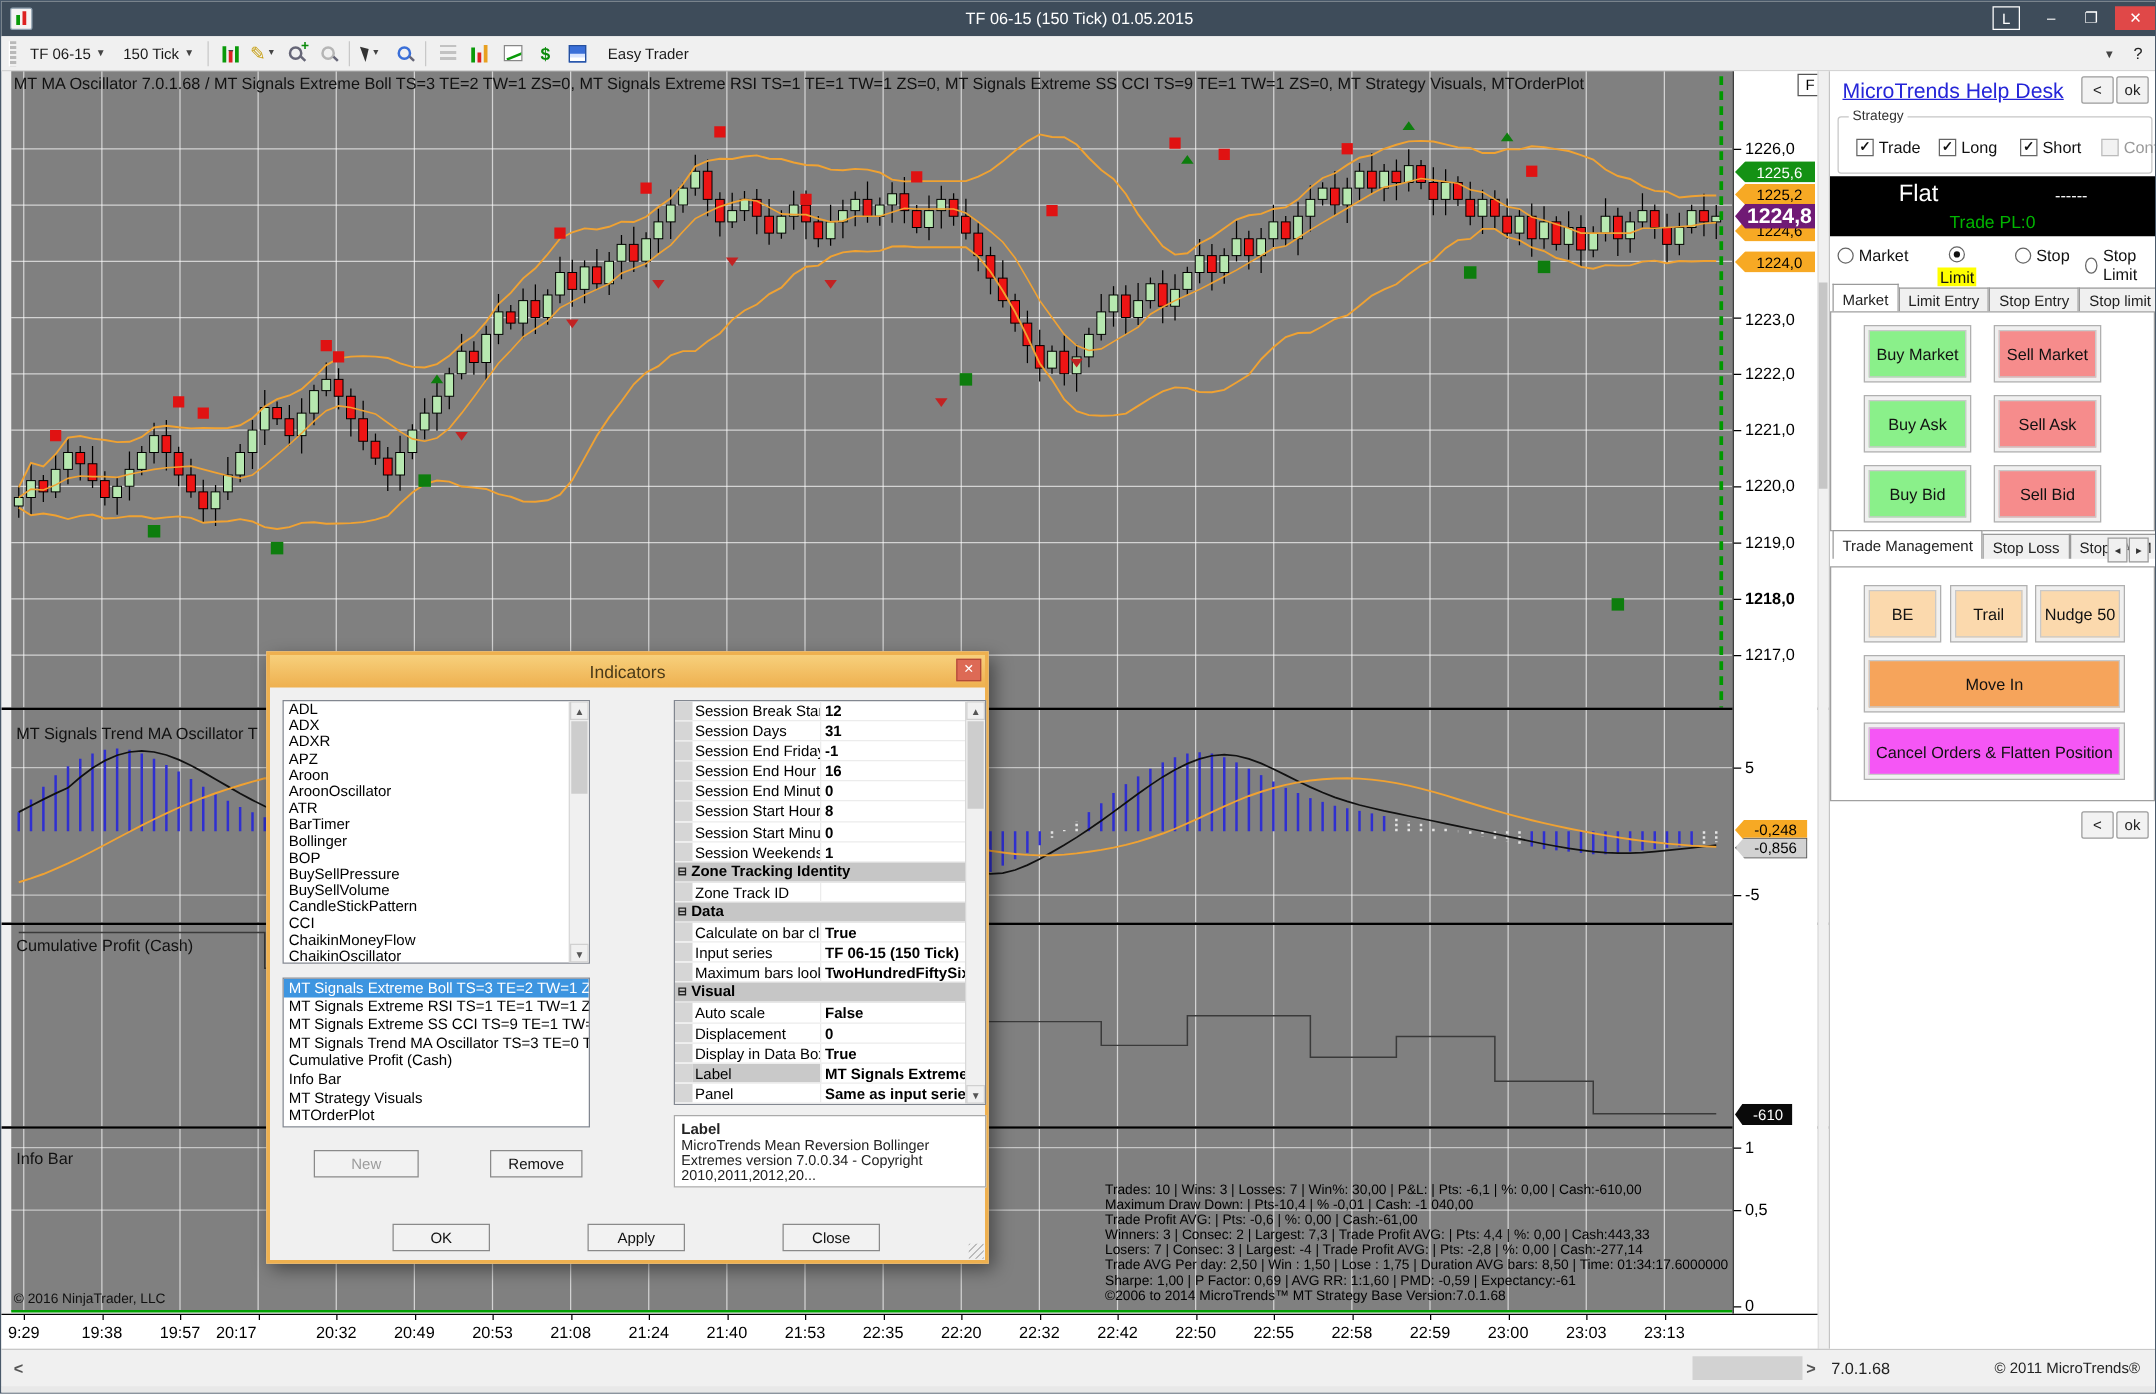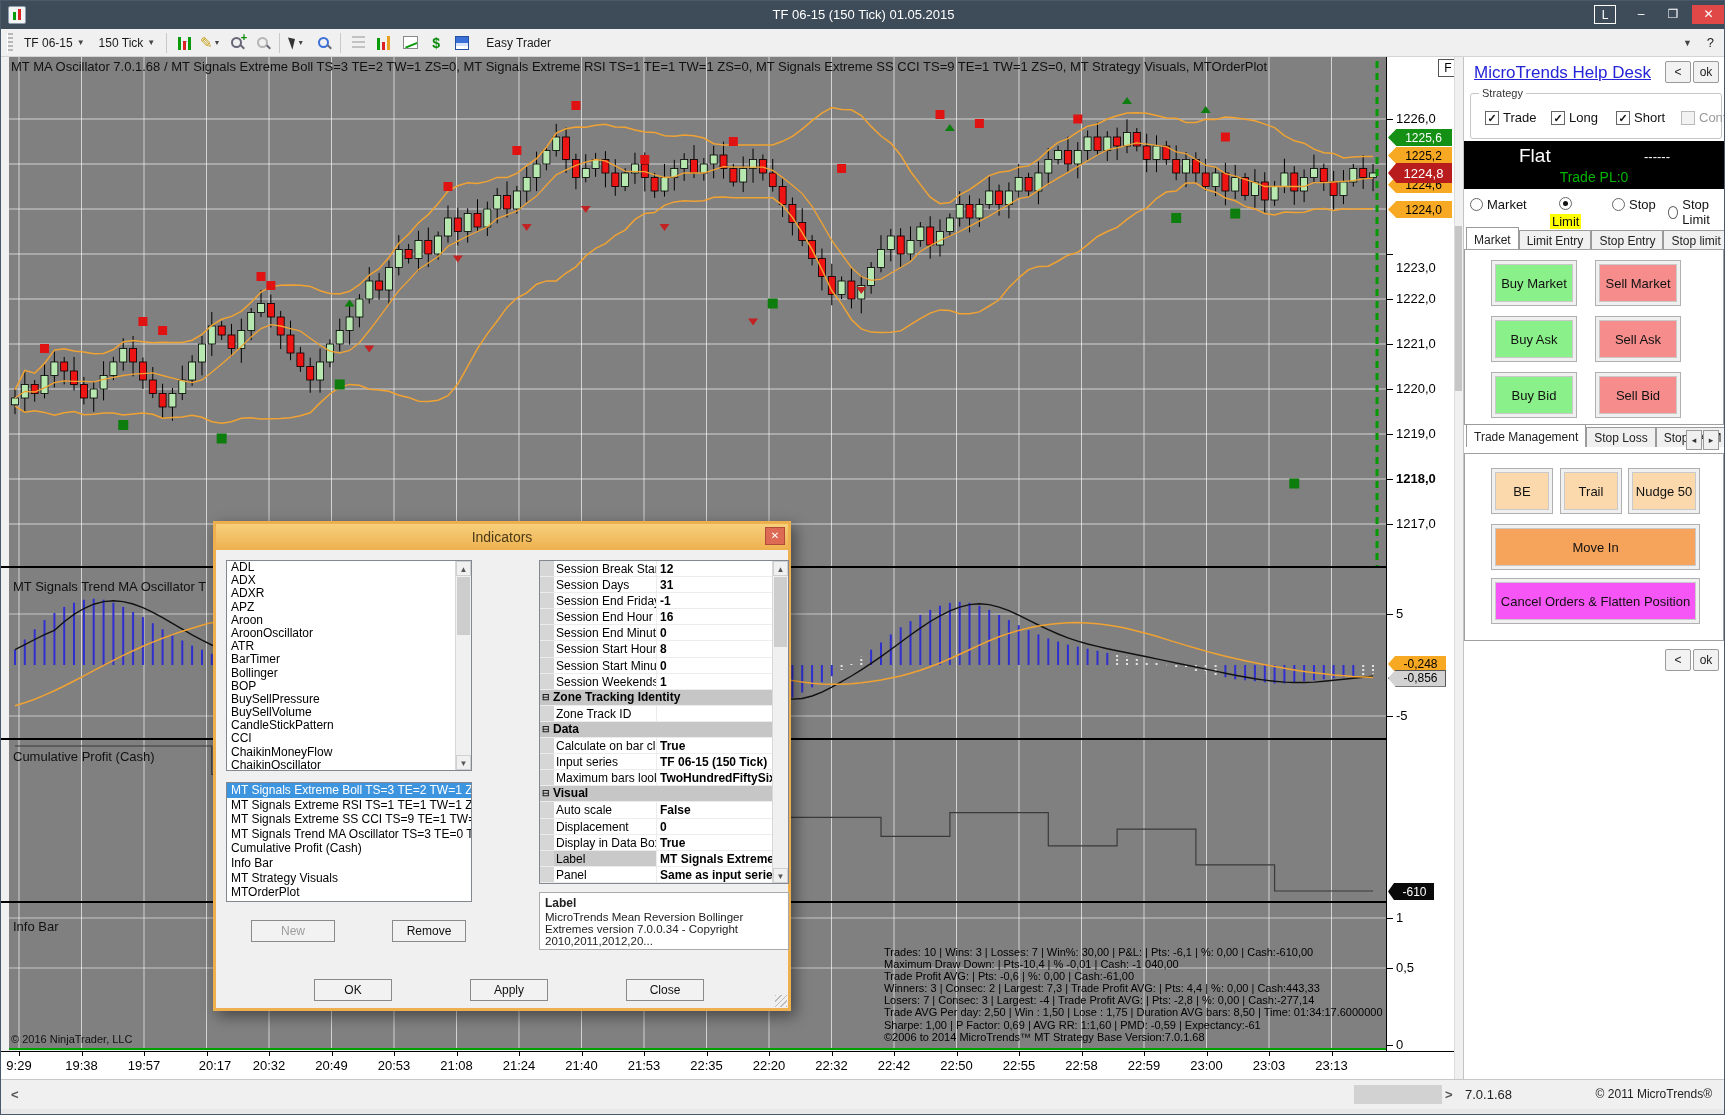--- a/index.html
+++ b/index.html
@@ -778,21 +778,21 @@
     <div id="splitter"></div>
     <div id="splitthumb"></div>
     <div id="timeaxis">
         <div class="timetick" style="left: 18px;"></div>
         <div class="timelab" style="left: -6px;">9:29</div>
         <div class="timetick" style="left: 80.5px;"></div>
         <div class="timelab" style="left: 56.5px;">19:38</div>
         <div class="timetick" style="left: 143px;"></div>
         <div class="timelab" style="left: 119px;">19:57</div>
         <div class="timetick" style="left: 205.5px;"></div>
-        <div class="timelab" style="left: 190px; text-align: center;">20:17</div>
+        <div class="timelab" style="left: 164px; text-align: center;">20:17</div>
         <div class="timetick" style="left: 268px;"></div>
         <div class="timelab" style="left: 244px;">20:32</div>
         <div class="timetick" style="left: 330.5px;"></div>
         <div class="timelab" style="left: 306.5px;">20:49</div>
         <div class="timetick" style="left: 393px;"></div>
         <div class="timelab" style="left: 369px;">20:53</div>
         <div class="timetick" style="left: 455.5px;"></div>
         <div class="timelab" style="left: 431.5px;">21:08</div>
         <div class="timetick" style="left: 518px;"></div>
         <div class="timelab" style="left: 494px;">21:24</div>
@@ -819,21 +819,21 @@
         <div class="timetick" style="left: 1205.5px;"></div>
         <div class="timelab" style="left: 1181.5px;">23:00</div>
         <div class="timetick" style="left: 1268px;"></div>
         <div class="timelab" style="left: 1244px;">23:03</div>
         <div class="timetick" style="left: 1330.5px;"></div>
         <div class="timelab" style="left: 1306.5px;">23:13</div>
       </div>
   <div class="axtick" style="left: 1386px; top: 62px;"></div>
       <div class="axis-tick-label" style="left: 1395px; top: 54px;">1226,0</div>
       <div class="axtick" style="left: 1386px; top: 197px;"></div>
-      <div class="axis-tick-label" style="left: 1395px; top: 203px;">1223,0</div>
+      <div class="axis-tick-label" style="left: 1395px; top: 191px;">1223,0</div>
       <div class="axtick" style="left: 1386px; top: 242px;"></div>
       <div class="axis-tick-label" style="left: 1395px; top: 234px;">1222,0</div>
       <div class="axtick" style="left: 1386px; top: 287px;"></div>
       <div class="axis-tick-label" style="left: 1395px; top: 279px;">1221,0</div>
       <div class="axtick" style="left: 1386px; top: 332px;"></div>
       <div class="axis-tick-label" style="left: 1395px; top: 324px;">1220,0</div>
       <div class="axtick" style="left: 1386px; top: 377px;"></div>
       <div class="axis-tick-label" style="left: 1395px; top: 369px;">1219,0</div>
       <div class="axtick" style="left: 1386px; top: 422px;"></div>
       <div class="axis-tick-label" style="left: 1395px; top: 414px; font-weight: bold;">1218,0</div>
@@ -845,21 +845,21 @@
       <div class="axis-tick-label" style="left: 1395px; top: 651px;">-5</div>
       <div class="axtick" style="left: 1386px; top: 861px;"></div>
       <div class="axis-tick-label" style="left: 1395px; top: 853px;">1</div>
       <div class="axtick" style="left: 1386px; top: 911px;"></div>
       <div class="axis-tick-label" style="left: 1395px; top: 903px;">0,5</div>
       <div class="axtick" style="left: 1386px; top: 988px;"></div>
       <div class="axis-tick-label" style="left: 1395px; top: 980px;">0</div>
       <div class="pricetag" style="top: 72px; background: rgb(20, 145, 20); color: rgb(255, 255, 255);">1225,6</div>
       <div class="pricetag" style="top: 90px; background: rgb(247, 169, 36); color: rgb(0, 0, 0);">1225,2</div>
       <div class="pricetag" style="top: 119.25px; background: rgb(247, 169, 36); color: rgb(0, 0, 0);">1224,6</div>
-      <div class="pricetag" style="top: 106px; background: #b91c1c; color: rgb(255, 255, 255); height: 20px; font-weight: normal; font-size: 13px;">1224,8</div>
+      <div class="pricetag" style="top: 106px; background: #701a75; color: rgb(255, 255, 255); height: 20px; font-weight: bold; font-size: 17px;">1224,8</div>
       <div class="pricetag" style="top: 144px; background: rgb(247, 169, 36); color: rgb(0, 0, 0);">1224,0</div>
       <div class="pricetag" style="top: 598.53px; background: rgb(247, 169, 36); color: rgb(0, 0, 0); width: 58px;">-0,248</div>
       <div class="pricetag" style="top: 612.731px; background: rgb(210, 210, 210); color: rgb(0, 0, 0); width: 58px; box-shadow: rgb(85, 85, 85) 0px 0px 0px 1px inset;">-0,856</div>
       <div class="pricetag" style="top: 826px; background: rgb(10, 10, 10); color: rgb(255, 255, 255); width: 46px;">-610</div>
     </div>
 
   <div id="statusrow">
     <span style="position:absolute;left:10px;top:7px;font-weight:bold;color:#555">&lt;</span>
     <span id="scrollthumb"></span>
     <span style="position:absolute;left:1444px;top:7px;font-weight:bold;color:#555">&gt;</span>

